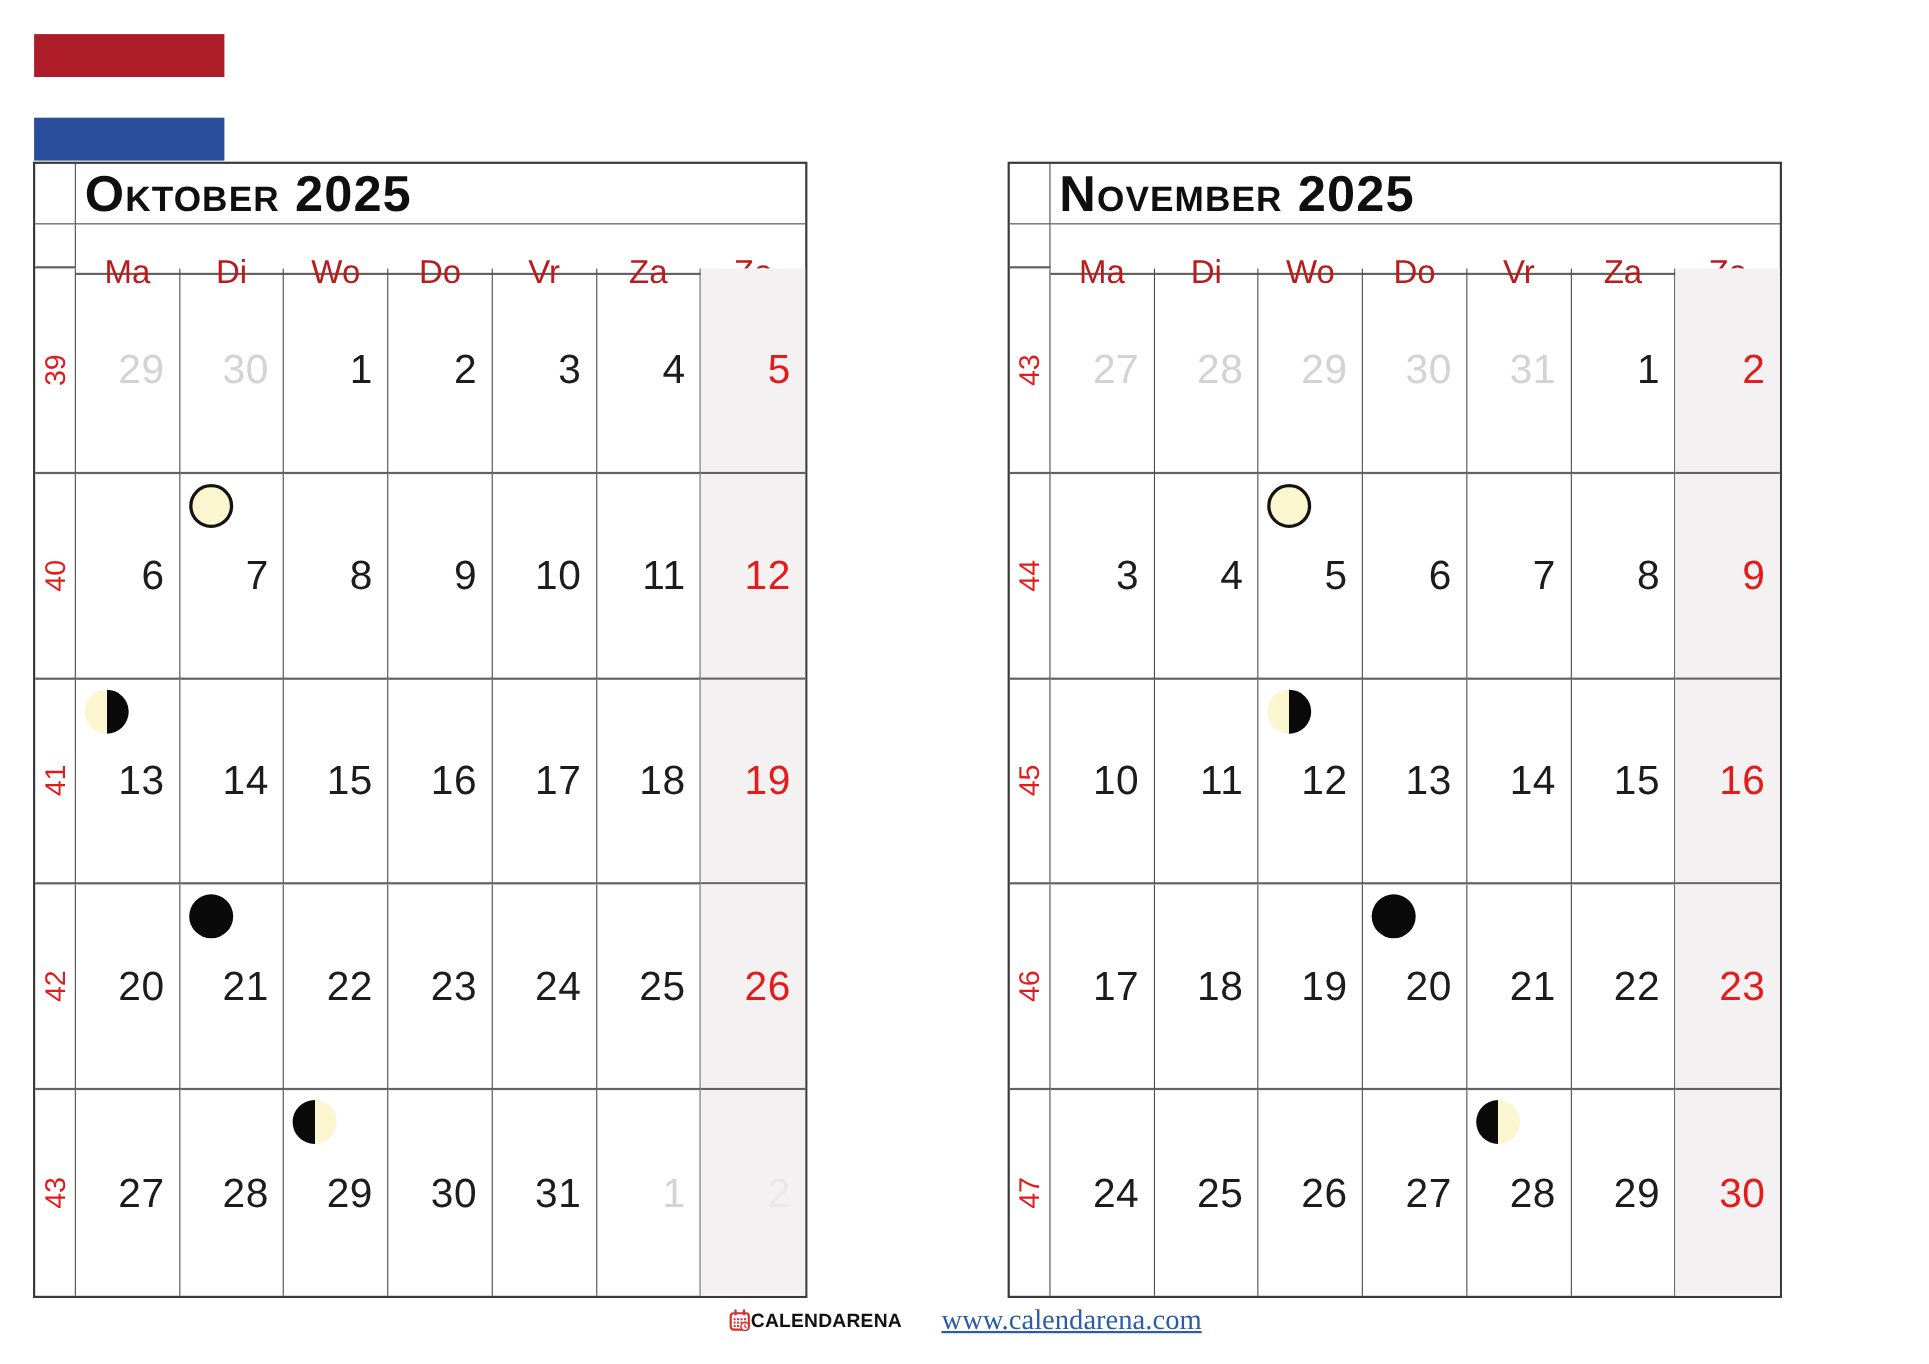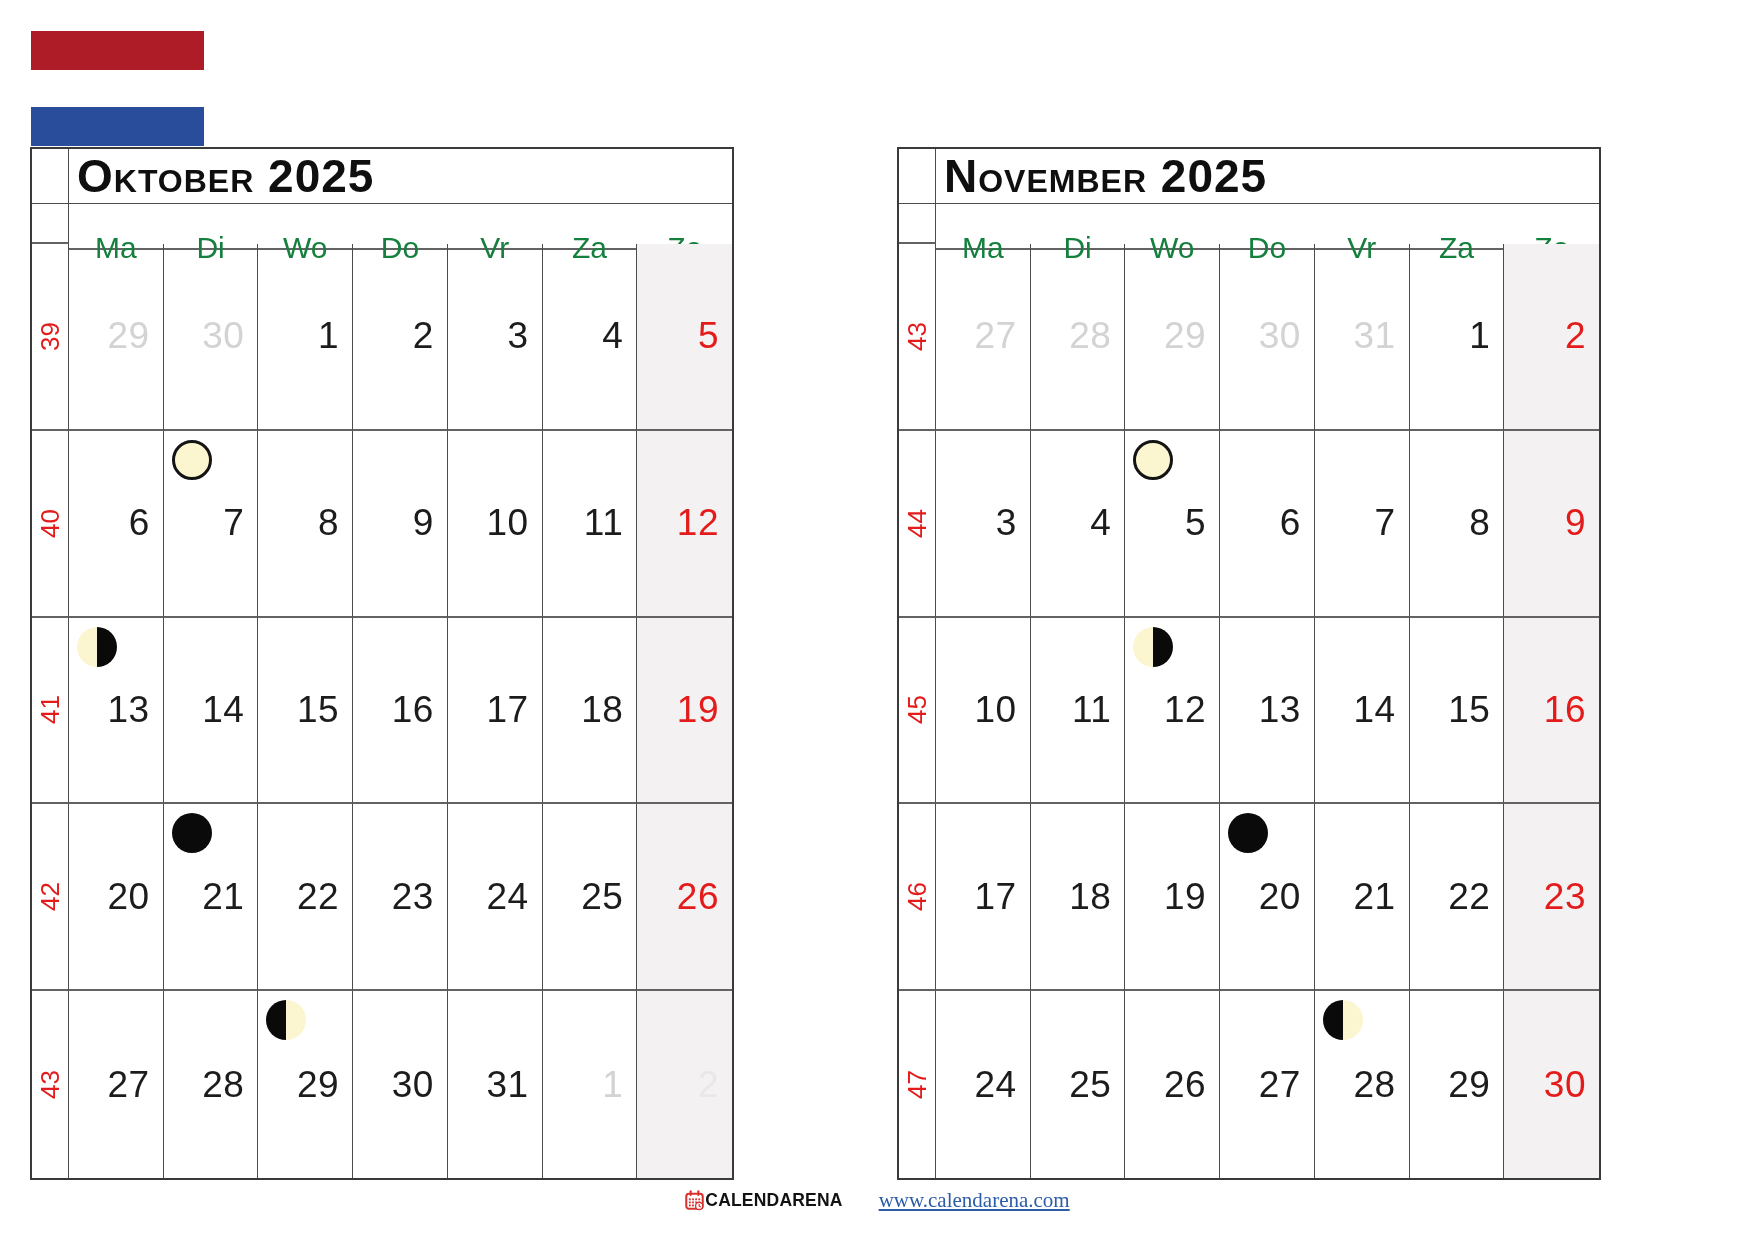--- a/index.html
+++ b/index.html
@@ -17,36 +17,36 @@
   
   .month{
     position:absolute;top:147px;width:704px;height:1033px;
     box-sizing:border-box;background:#fff;
     border:2px solid var(--border-dark,#3a3a3a);
     display:grid;
     grid-template-columns:37px repeat(7,1fr);
     grid-template-rows:55px 40px repeat(5,1fr);
   }
   .month-left{left:30px;}
-  .month-right{left:897px;}
+  .month-right{left:916px;}
 
   .corner{border-right:1px solid var(--border-mid,#4c4c4c);border-bottom:1px solid var(--border-mid,#4c4c4c);}
   .title{
     grid-column:2/9;
     border-bottom:1px solid var(--border-mid,#4c4c4c);
     display:flex;align-items:center;padding-left:8px;
     font-variant:small-caps;
     font-size:46px;font-weight:800;letter-spacing:1px;color:#0f0f0f;
   }
   .hspacer{border-right:1px solid var(--border-mid,#4c4c4c);border-bottom:2px solid var(--border-light,#636363);}
   .dayhead{
     border-right:1px solid var(--border-mid,#4c4c4c);
     border-bottom:2px solid var(--border-light,#636363);
     display:flex;align-items:center;justify-content:center;
-    font-size:30px;font-weight:500;color:#15803d;margin-top:44px;
+    font-size:30px;font-weight:500;color:#b91c1c;margin-top:44px;
   }
   .dayhead.last{border-right:none;}
   .weeknum{
     border-right:1px solid var(--border-mid,#4c4c4c);
     border-bottom:2px solid var(--border-light,#636363);
     display:flex;align-items:center;justify-content:center;
   }
   .weeknum span{transform:rotate(-90deg);color:var(--red,#e31b1b);font-size:26px;font-weight:500;}
   .daycell{
     position:relative;box-sizing:border-box;
@@ -70,21 +70,21 @@
   .moon-last-quarter{background:linear-gradient(90deg,var(--moon-cream,#fbf5d0) 50%,#0a0a0a 50%);}
   .moon-first-quarter{background:linear-gradient(90deg,#0a0a0a 50%,var(--moon-cream,#fbf5d0) 50%);}
 
   
   .footer{
     position:absolute;top:1180px;left:0;width:100%;height:40px;
     display:flex;justify-content:center;align-items:center;gap:36px;
   }
   .brand{display:flex;align-items:center;gap:0;font-weight:800;font-size:17.5px;letter-spacing:.2px;color:#121212;}
   .brand svg{display:block;}
-  .link{font-family:"Liberation Serif",serif;font-size:21px;color:var(--link-blue,#2b5ca8);text-decoration:underline;cursor:pointer;}
+  .link{font-family:"Liberation Serif",serif;font-size:26px;color:var(--link-blue,#2b5ca8);text-decoration:underline;cursor:pointer;}
 </style>
 </head>
 <body>
 
 <div class="flag">
   <div class="stripe stripe-red"></div>
   <div class="stripe stripe-blue"></div>
 </div>
 
 <section class="month month-left">

